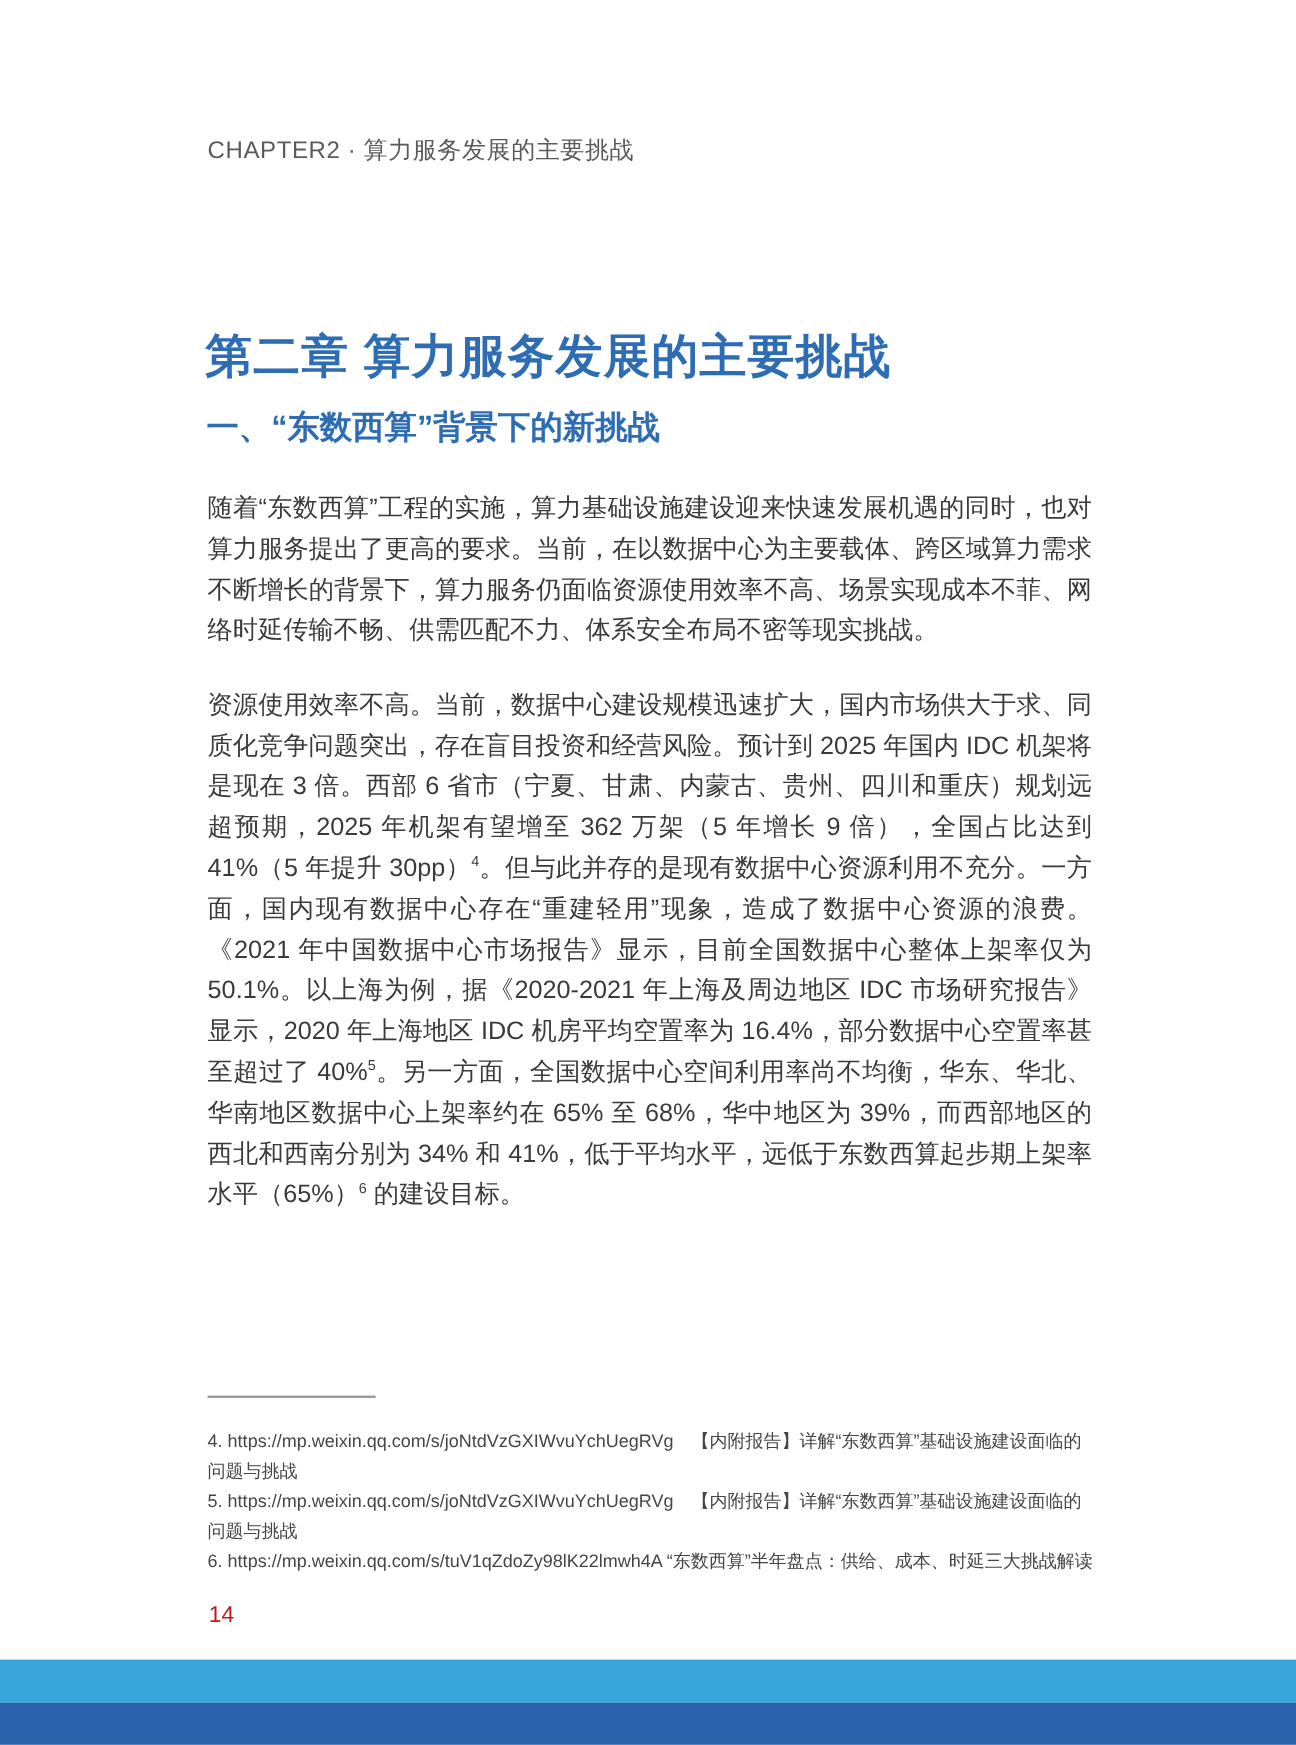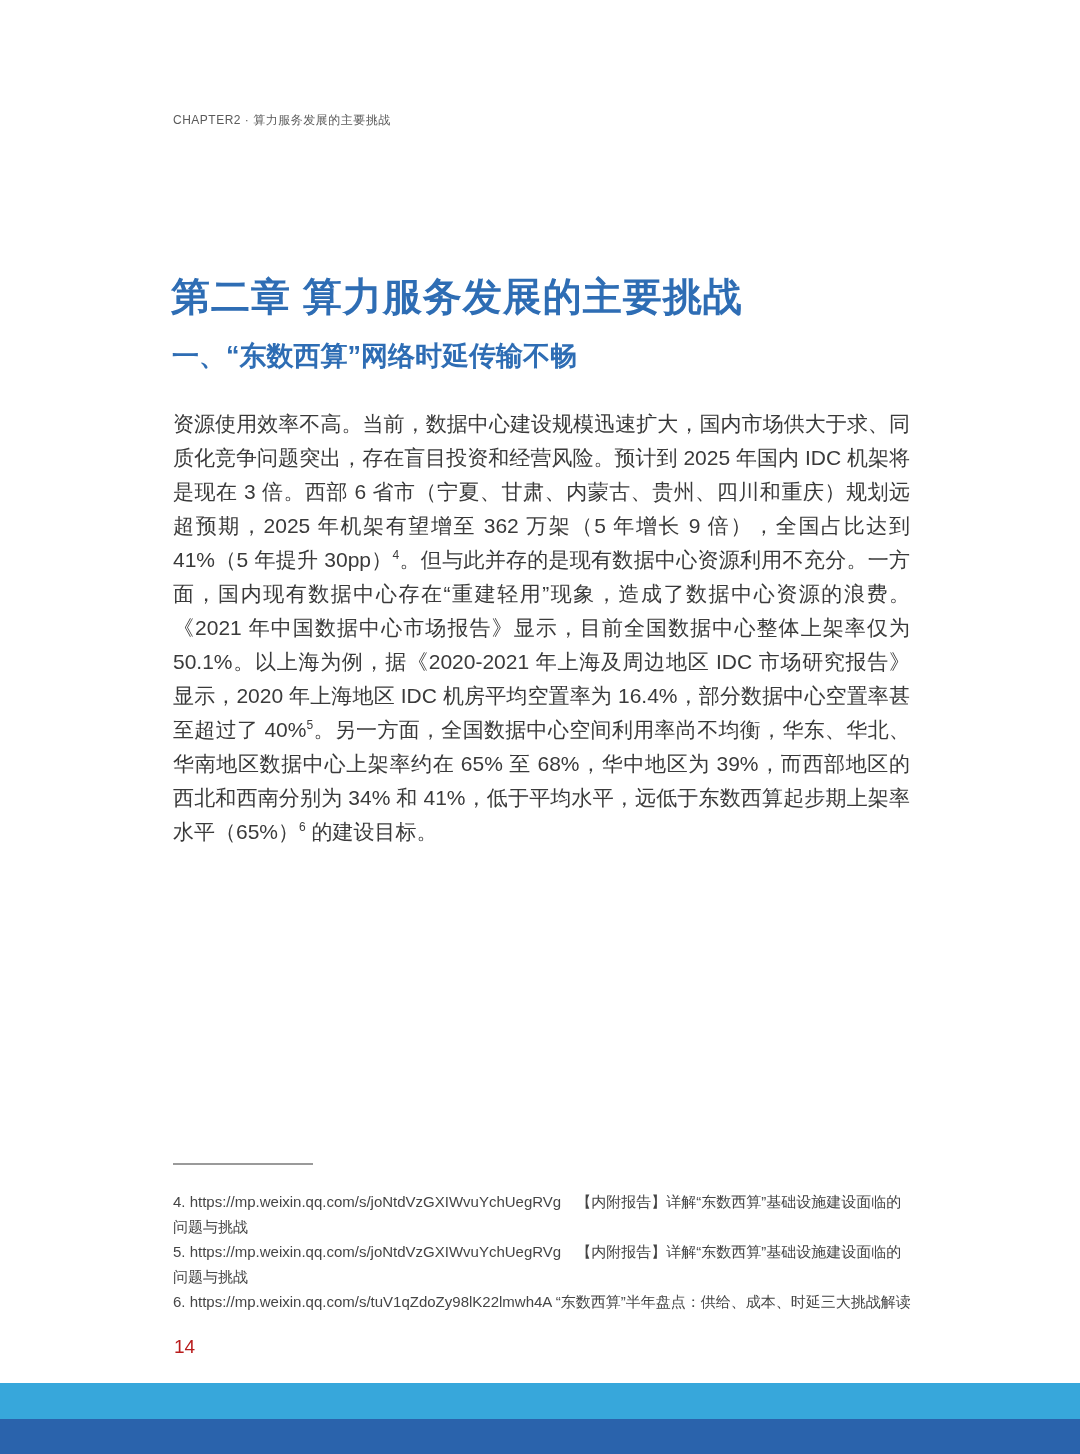--- a/index.html
+++ b/index.html
@@ -9,21 +9,21 @@
     font-family: "Liberation Sans", "DejaVu Sans", sans-serif;
     position: relative;
     overflow: hidden;
   }
   .page {
     position: absolute; inset: 0;
     background: #ffffff;
   }
   .doc-header {
     position: absolute; left: 173px; top: 112px;
-    font-size: 12px; color: #5a5a5a; letter-spacing: 0.5px;
+    font-size: 20px; color: #5a5a5a; letter-spacing: 0.5px;
   }
   .chapter-title {
     position: absolute; left: 171px; top: 231px;
     font-size: 39px; font-weight: 700; color: var(--accent, #2e6db4);
     letter-spacing: 1px; white-space: nowrap; margin-top: 39px;
   }
   .section-heading {
     position: absolute; left: 172px; top: 338px;
     font-size: 27px; font-weight: 700; color: var(--accent, #2e6db4);
     white-space: nowrap;
@@ -66,23 +66,24 @@
 <body>
 
 <div class="page">
 
   <div class="doc-header">
     <span>CHAPTER2 · 算力服务发展的主要挑战</span>
   </div>
 
   <h1 class="chapter-title">第二章 算力服务发展的主要挑战</h1>
 
-  <h2 class="section-heading">一、“东数西算”网络时延传输不畅</h2>
+  <h2 class="section-heading">一、“东数西算”背景下的新挑战</h2>
 
   <div class="body-copy">
+    <p class="body-para">随着“东数西算”工程的实施，算力基础设施建设迎来快速发展机遇的同时，也对算力服务提出了更高的要求。当前，在以数据中心为主要载体、跨区域算力需求不断增长的背景下，算力服务仍面临资源使用效率不高、场景实现成本不菲、网络时延传输不畅、供需匹配不力、体系安全布局不密等现实挑战。</p>
     <p class="body-para">资源使用效率不高。当前，数据中心建设规模迅速扩大，国内市场供大于求、同质化竞争问题突出，存在盲目投资和经营风险。预计到 2025 年国内 IDC 机架将是现在 3 倍。西部 6 省市（宁夏、甘肃、内蒙古、贵州、四川和重庆）规划远超预期，2025 年机架有望增至 362 万架（5 年增长 9 倍），全国占比达到 41%（5 年提升 30pp）<sup>4</sup>。但与此并存的是现有数据中心资源利用不充分。一方面，国内现有数据中心存在“重建轻用”现象，造成了数据中心资源的浪费。《2021 年中国数据中心市场报告》显示，目前全国数据中心整体上架率仅为 50.1%。以上海为例，据《2020-2021 年上海及周边地区 IDC 市场研究报告》显示，2020 年上海地区 IDC 机房平均空置率为 16.4%，部分数据中心空置率甚至超过了 40%<sup>5</sup>。另一方面，全国数据中心空间利用率尚不均衡，华东、华北、华南地区数据中心上架率约在 65% 至 68%，华中地区为 39%，而西部地区的西北和西南分别为 34% 和 41%，低于平均水平，远低于东数西算起步期上架率水平（65%）<sup>6</sup> 的建设目标。</p>
   </div>
 
   <div class="footnotes">
     <div class="fn-divider"></div>
     <p class="footnote">4. https://mp.weixin.qq.com/s/joNtdVzGXIWvuYchUegRVg　【内附报告】详解“东数西算”基础设施建设面临的问题与挑战</p>
     <p class="footnote">5. https://mp.weixin.qq.com/s/joNtdVzGXIWvuYchUegRVg　【内附报告】详解“东数西算”基础设施建设面临的问题与挑战</p>
     <p class="footnote">6. https://mp.weixin.qq.com/s/tuV1qZdoZy98lK22lmwh4A “东数西算”半年盘点：供给、成本、时延三大挑战解读</p>
   </div>
 

